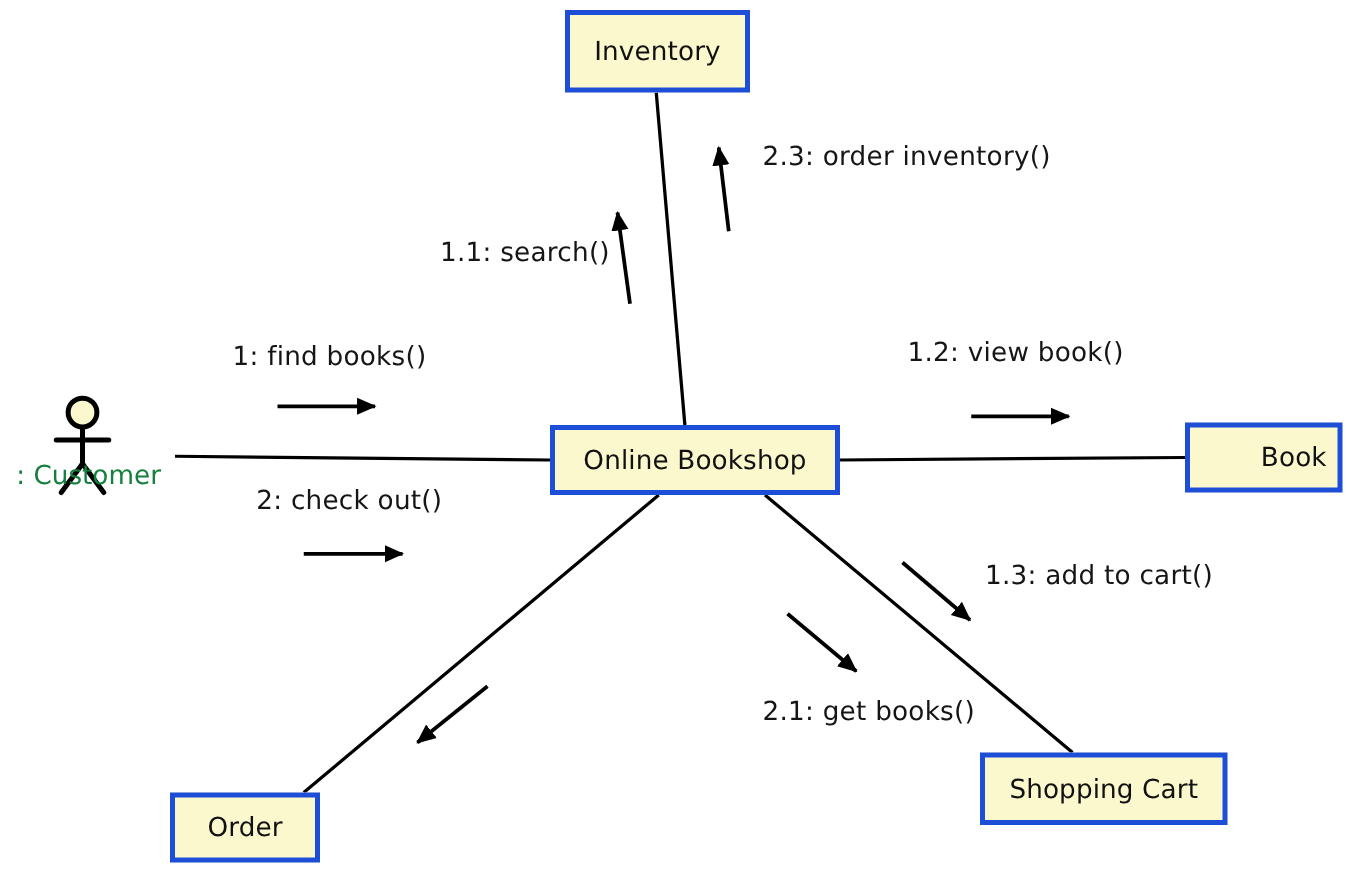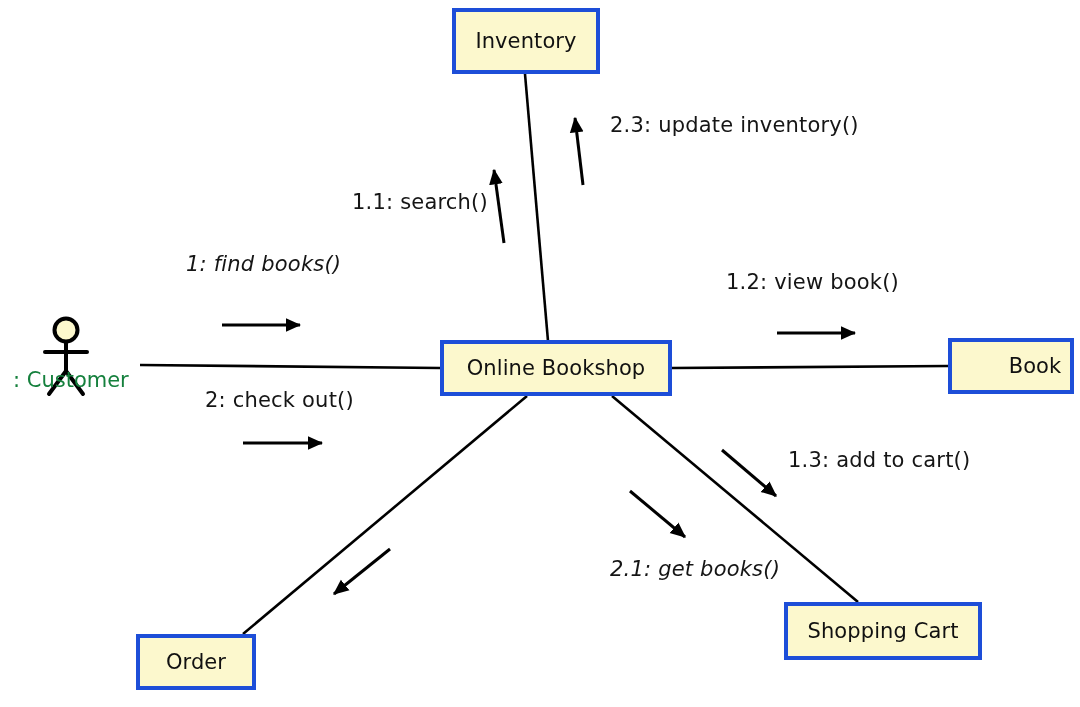--- a/index.html
+++ b/index.html
@@ -105,21 +105,21 @@
   </div>
 
   <div class="node" style="left:784px; top:602px; width:198px; height:58px;">
     <span>Shopping Cart</span>
   </div>
 
   <div class="node" style="left:136px; top:634px; width:120px; height:56px;">
     <span>Order</span>
   </div>
 
-  <div class="msg" style="left:186px; top:252px;font-style:italic;">1: find books()</div>
+  <div class="msg" style="left:186px; top:273px;">1: find books()</div>
   <div class="msg" style="left:205px; top:388px;">2: check out()</div>
   <div class="msg" style="left:352px; top:190px;">1.1: search()</div>
-  <div class="msg" style="left:610px; top:113px;">2.3: update inventory()</div>
+  <div class="msg" style="left:610px; top:113px;">2.3: order inventory()</div>
   <div class="msg" style="left:726px; top:270px;">1.2: view book()</div>
   <div class="msg" style="left:788px; top:448px;">1.3: add to cart()</div>
-  <div class="msg" style="left:610px; top:557px;font-style:italic;">2.1: get books()</div>
+  <div class="msg" style="left:610px; top:557px;">2.1: get books()</div>
 
 </div>
 
 </body></html>

